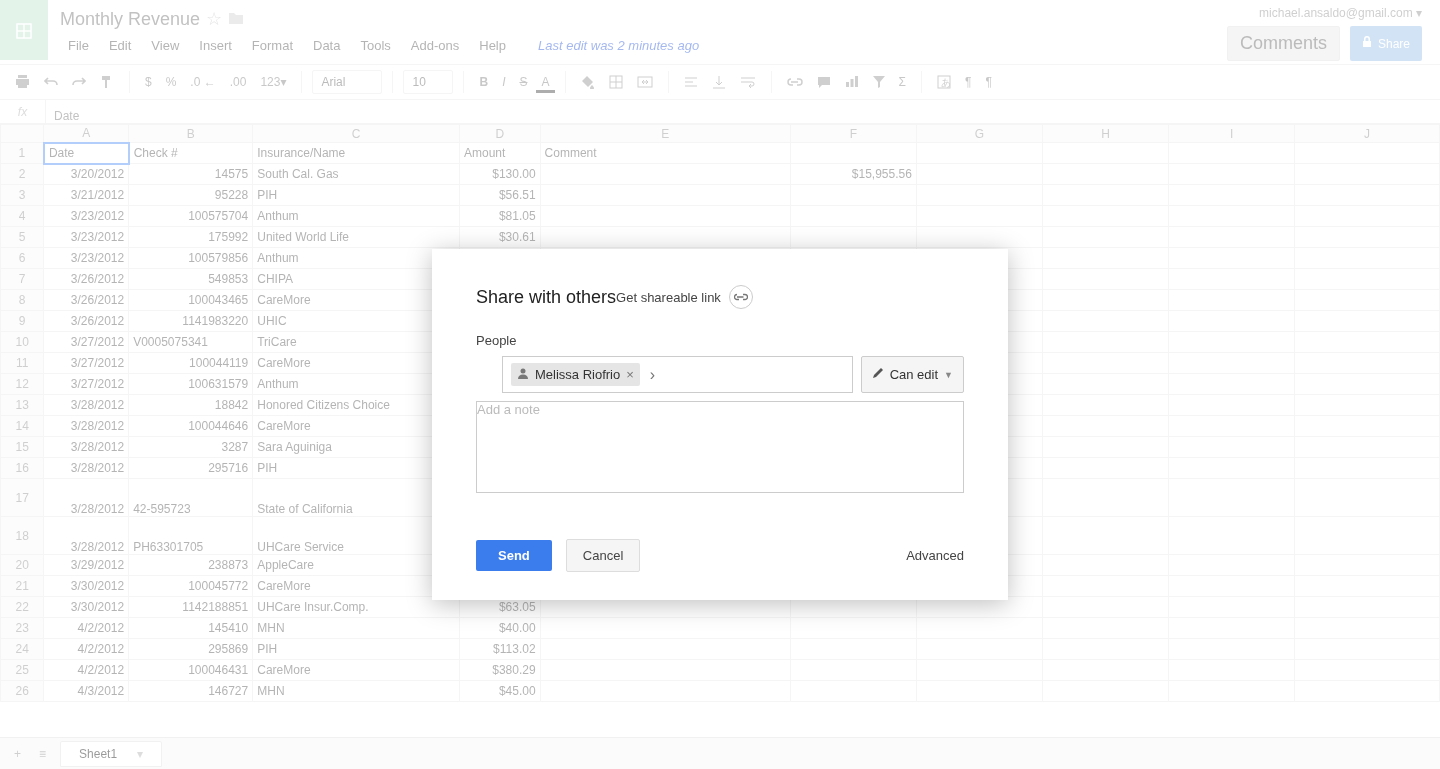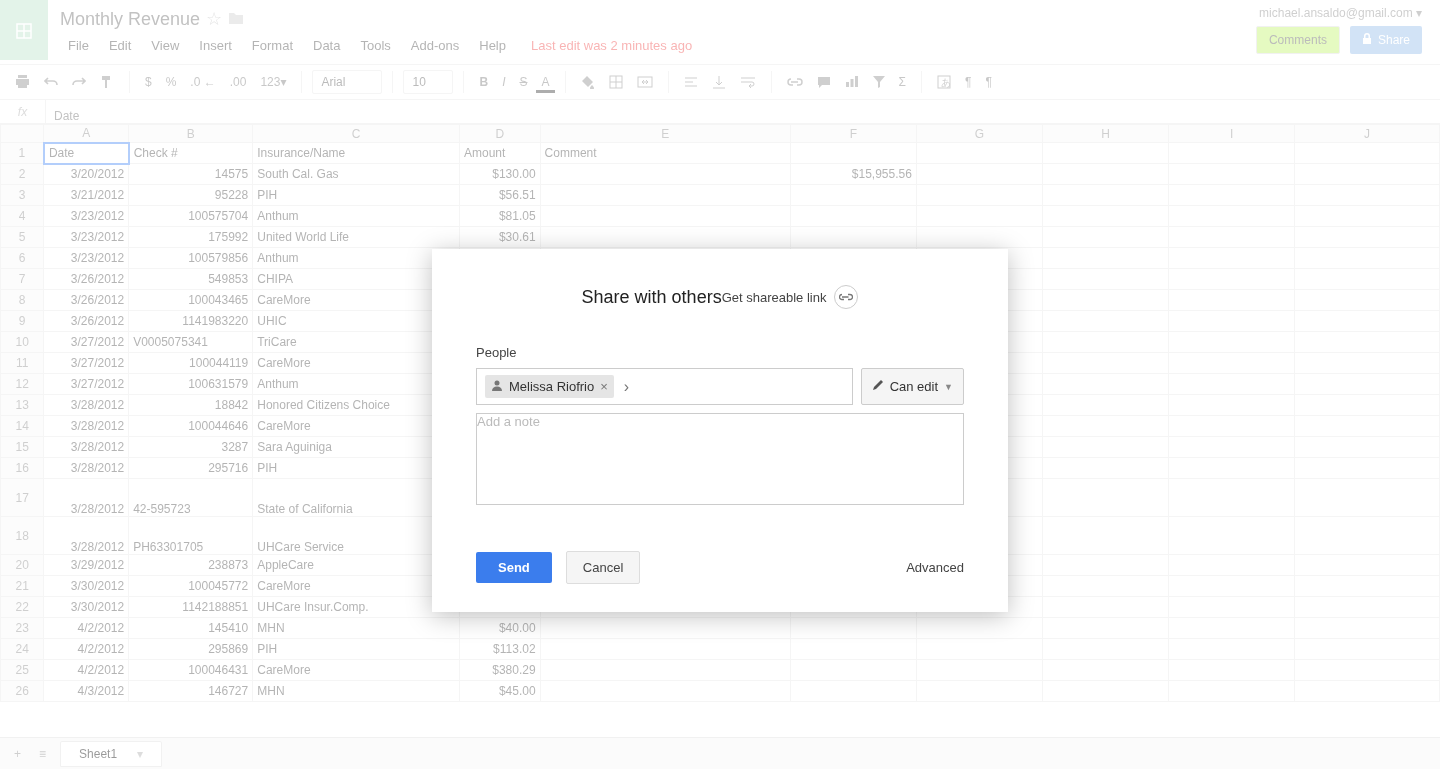--- a/index.html
+++ b/index.html
@@ -10,25 +10,25 @@
 
 
 .header { height:64px; display:flex; align-items:flex-start; }
 .logo { width:48px; height:60px; background:#b8e0c8; display:flex; align-items:center; justify-content:center; }
 .logo svg { fill:#fff; }
 .title-area { flex:1; padding:8px 10px 0 12px; }
 .doc-title { font-size:18px; color:#666; display:flex; align-items:center; gap:6px; }
 .star-icon,.folder-icon { color:#bbb; }
 .menubar { display:flex; gap:4px; margin-top:6px; font-size:13px; color:#444; align-items:center; }
 .menubar span { padding:2px 8px; cursor:pointer; }
-.last-edit { color:#ef4444; margin-left:5px; }
+.last-edit { color:#1d4ed8; margin-left:12px;font-style:italic; }
 .header-right { display:flex; flex-direction:column; align-items:flex-end; padding:6px 18px 0 0; gap:6px; }
 .user-email { font-size:12px; color:#888; }
 .hdr-buttons { display:flex; gap:10px; }
-.comments-btn { background:#bef264; border:1px solid #ddd; padding:6px 12px; font-size:12px; color:#555; border-radius:2px; cursor:pointer; }
+.comments-btn { background:#e5e5e5; border:1px solid #ddd; padding:6px 12px; font-size:18px; color:#555; border-radius:2px; cursor:pointer; }
 .share-btn { background:#8fb9e8; color:#fff; border:none; padding:6px 12px; font-size:12px; border-radius:2px; display:flex; align-items:center; gap:6px; cursor:pointer; }
 
 
 .toolbar { height:36px; border-top:1px solid #e5e5e5; border-bottom:1px solid #e5e5e5; display:flex; align-items:center; padding:0 10px; gap:4px; color:#777; font-size:12px; }
 .tb-sep { width:1px; height:22px; background:#e5e5e5; margin:0 6px; }
 .tb-btn { padding:4px 5px; cursor:pointer; display:flex; align-items:center; }
 .tb-select { padding:4px 18px 4px 8px; border:1px solid #e5e5e5; border-radius:2px; font-size:12px; color:#555; position:relative; min-width:50px; }
 .tb-select.font { min-width:70px; }
 
 
@@ -46,26 +46,26 @@
 .grid td.num { text-align:right; }
 .grid .active-cell { border:2px solid #4285f4; background:#fff; }
 
 
 .sheet-tabs { position:absolute; bottom:0; left:0; right:0; height:32px; border-top:1px solid #ddd; background:#f5f5f5; display:flex; align-items:center; padding:0 10px; gap:10px; font-size:12px; }
 .sheet-tab { background:#fff; border:1px solid #ddd; padding:5px 18px; border-radius:2px 2px 0 0; display:flex; align-items:flex-end; gap:20px; }
 .sheet-btn { color:#888; cursor:pointer; padding:4px; }
 
 
 .dialog { position:absolute; left:432px; top:249px; width:576px; background:#fff; box-shadow:0 4px 24px rgba(0,0,0,0.25); z-index:10; padding:36px 44px 28px 44px; }
-.dlg-head { display:flex; justify-content:center; align-items:center; margin-bottom:36px; }
+.dlg-head { display:flex; justify-content:flex-start; align-items:center; margin-bottom:24px; }
 .dlg-title { font-size:18px; color:#222; }
 .share-link { font-size:13px; color:#444; display:flex; align-items:center; gap:8px; cursor:pointer; }
 .link-circle { width:24px; height:24px; border:1px solid #ccc; border-radius:50%; display:flex; align-items:center; justify-content:center; }
 .dlg-label { font-size:13px; color:#444; margin-bottom:8px; }
-.people-row { display:flex; gap:8px; margin-bottom:8px; }
+.people-row { display:flex; gap:8px; margin-bottom:8px;margin-left:26px; }
 .people-input { flex:1; border:1px solid #ccc; padding:6px 8px; display:flex; align-items:center; gap:10px; }
 .chip { background:#e5e5e5; padding:4px 6px; display:flex; align-items:center; gap:6px; font-size:13px; color:#333; border-radius:2px; }
 .chip-x { color:#777; cursor:pointer; }
 .caret { color:#777; }
 .perm-btn { border:1px solid #ccc; background:#f5f5f5; padding:0 10px; display:flex; align-items:center; gap:6px; font-size:13px; color:#333; cursor:pointer; border-radius:2px; }
 .note-box { width:100%; height:92px; border:1px solid #ccc; padding:0; font-size:13px; color:#333; resize:none; font-family:Arial; }
 .note-box::placeholder { color:#bbb; }
 .dlg-foot { display:flex; align-items:center; margin-top:42px; }
 .btn-send { background:#3b7ded; color:#fff; border:none; padding:8px 22px; font-size:13px; font-weight:bold; border-radius:2px; cursor:pointer; }
 .btn-cancel { background:#f5f5f5; border:1px solid #ddd; padding:8px 16px; font-size:13px; color:#444; margin-left:14px; border-radius:2px; cursor:pointer; }

